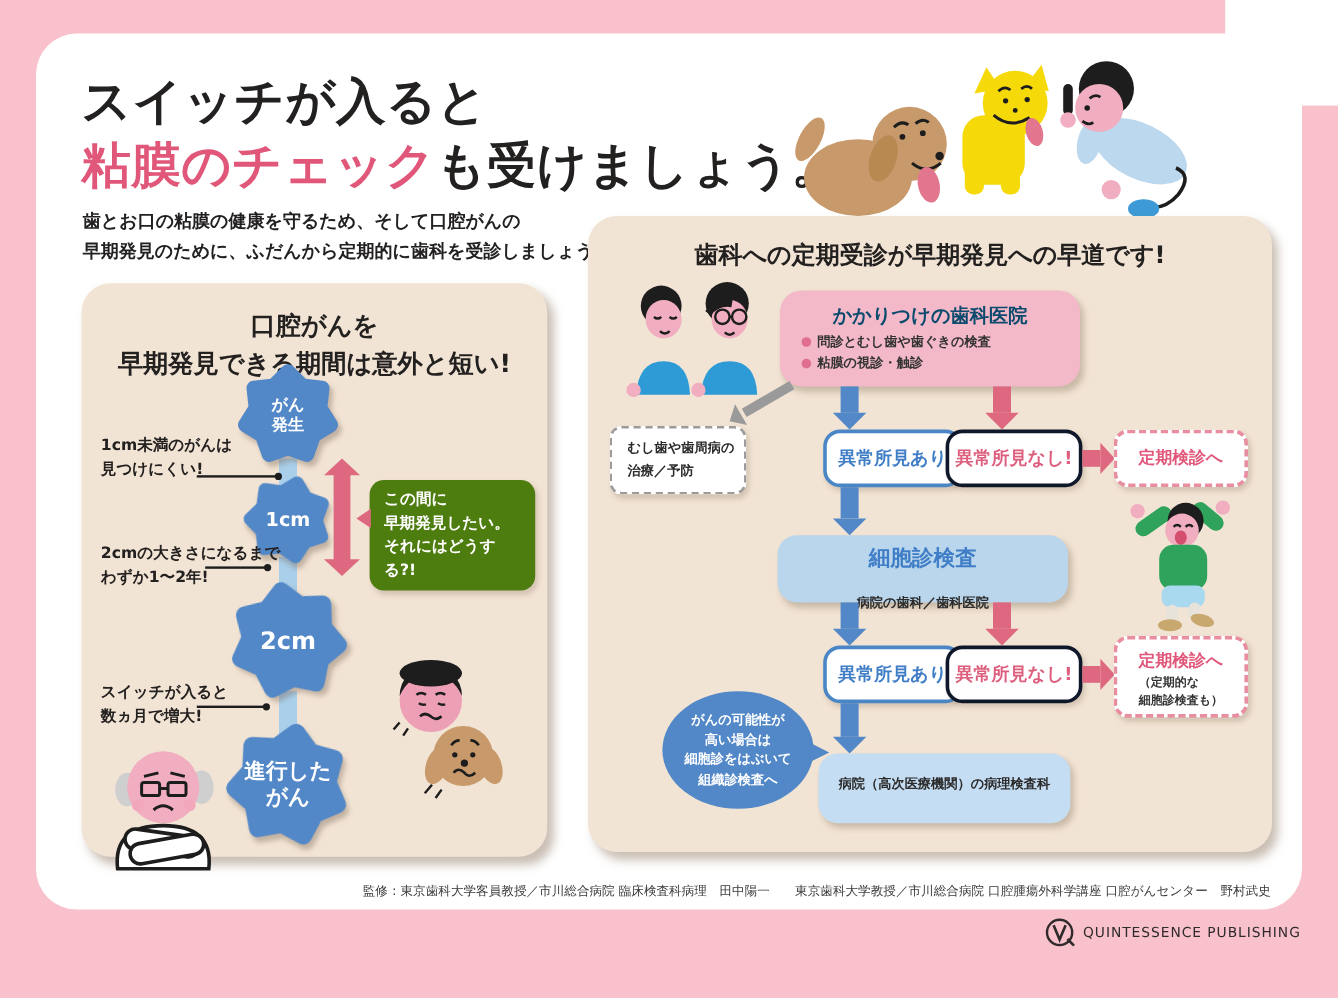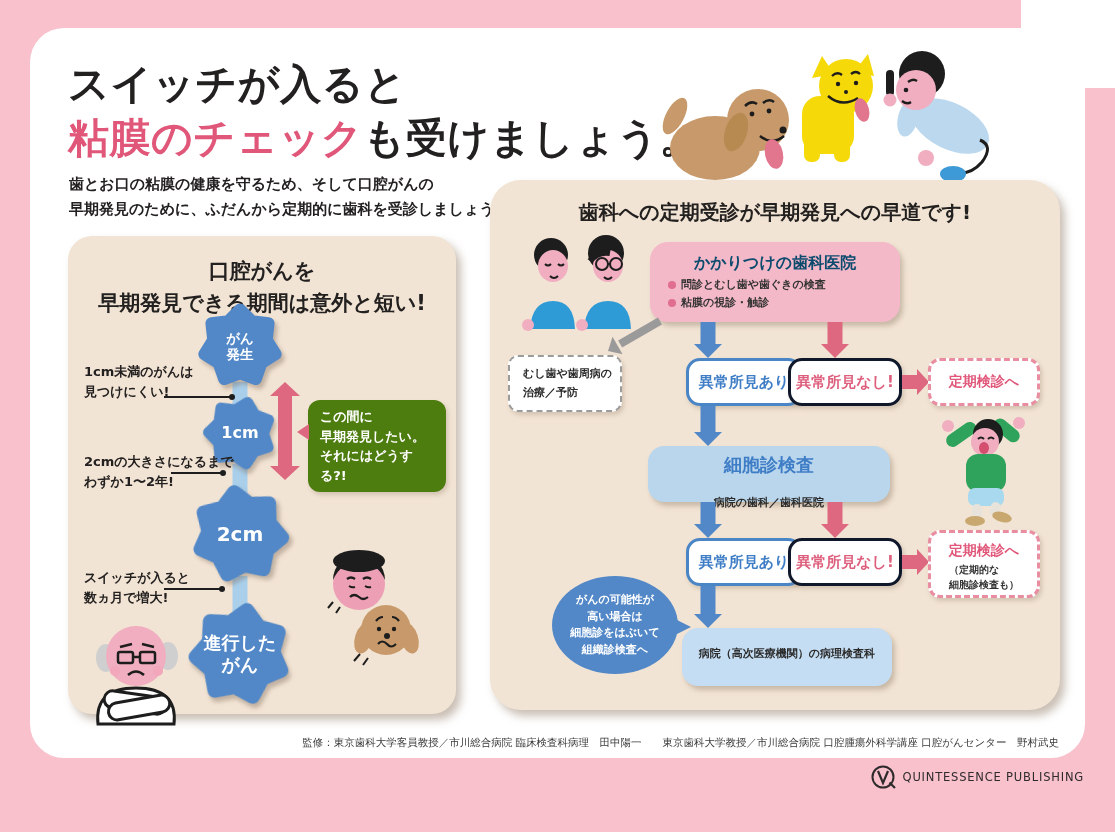--- a/index.html
+++ b/index.html
@@ -15,21 +15,21 @@
   
   .headline { position:absolute; left:68px; font-size:41px; font-weight:900; line-height:1; white-space:nowrap; letter-spacing:0.5px; }
   .h1a { top:64px; }
   .h1b { top:118px; }
   .hl { color:#e0577a; }
   .subtitle { position:absolute; left:69px; top:172px; font-size:15px; font-weight:700; line-height:1.65; white-space:pre-line; }
 
   
   .panel { position:absolute; background:#f2e4d4; border-radius:24px; box-shadow:5px 6px 8px rgba(150,128,108,.5); }
   #left-panel  { left:68px;  top:236px; width:388px; height:478px; }
-  #right-panel { left:490px; top:180px; width:570px; height:530px;border-radius:31px; }
+  #right-panel { left:490px; top:180px; width:570px; height:530px; }
   .panel-title { position:absolute; left:0; right:0; text-align:center; font-weight:900; white-space:pre-line; }
   #left-panel  .panel-title { top:20px; font-size:21px; line-height:1.5; }
   #right-panel .panel-title { top:19px; font-size:20px; }
 
   
   .blob { position:absolute; }
   .blob svg { position:absolute; left:0; top:0; width:100%; height:100%; overflow:visible;
               filter:drop-shadow(3px 4px 2px rgba(120,100,85,.4)); }
   .blob polygon { fill:#5288c7; stroke:#5288c7; stroke-width:16; stroke-linejoin:round; }
   .blob-label { position:absolute; inset:0; display:flex; align-items:center; justify-content:center;

